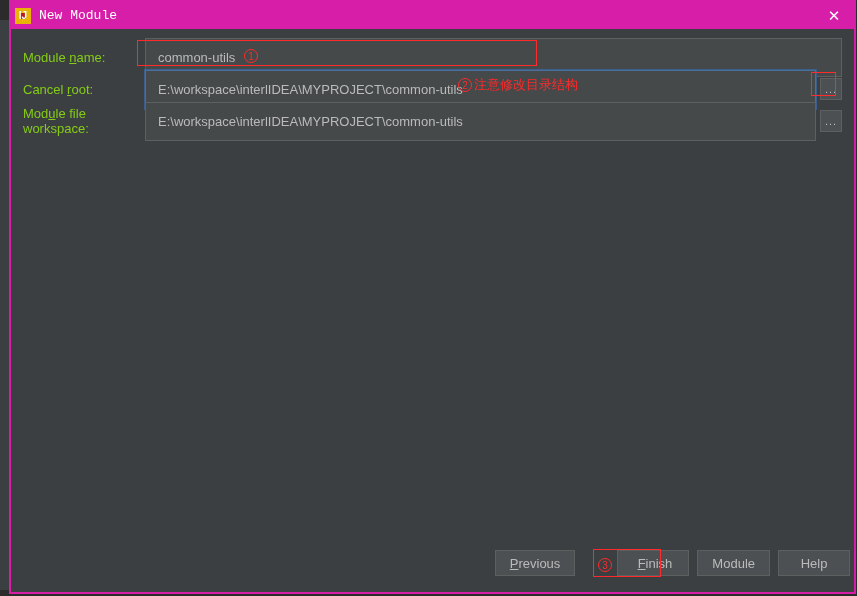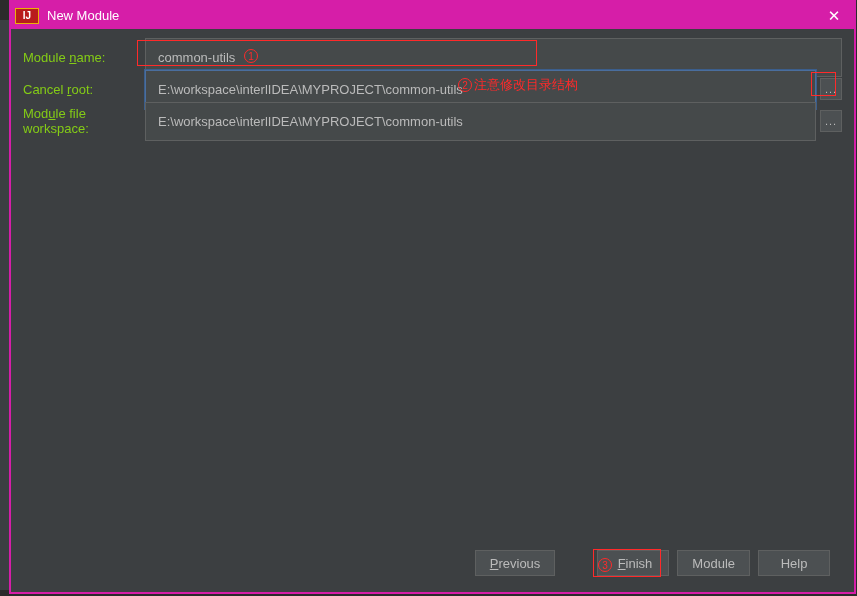--- a/index.html
+++ b/index.html
@@ -35,33 +35,33 @@
   .titlebar {
     height: 27px;
     background: #d61ea8;
     display: flex;
     align-items: center;
     padding: 0 0 0 4px;
     color: #fff;
     font-size: 13px;
   }
   .app-icon {
-    width: 24px;
+    width: 16px;
     height: 16px;
     background: #b91c1c;
     color: #fff;
     font-size: 10px;
     font-weight: bold;
     display: flex;
     align-items: center;
     justify-content: center;
     margin-right: 8px;
-    border: 1px solid #eab308;
-  }
-  .title-text { flex: 0 0 auto; }
+    border: 5px solid #eab308;
+  }
+  .title-text { flex: 0 0 auto; font-family: Liberation Mono, monospace; }
   .title-spacer { flex: 1; }
   .close-btn {
     width: 40px;
     height: 27px;
     display: flex;
     align-items: center;
     justify-content: center;
     color: #fff;
     font-size: 15px;
     cursor: pointer;
@@ -173,21 +173,21 @@
     position: absolute;
     left: 598px;
     top: 557px;
     pointer-events: none;
   }
   .footer {
     height: 48px;
     display: flex;
     align-items: center;
     justify-content: flex-end;
-    padding: 0 24px 10px 0;
+    padding: 0 4px 10px 0;
     gap: 8px;
   }
   .btn {
     min-width: 72px;
     height: 26px;
     background: #4c5052;
     border: 1px solid #5e6060;
     color: #bbbbbb;
     font-size: 13px;
     padding: 0 14px;

